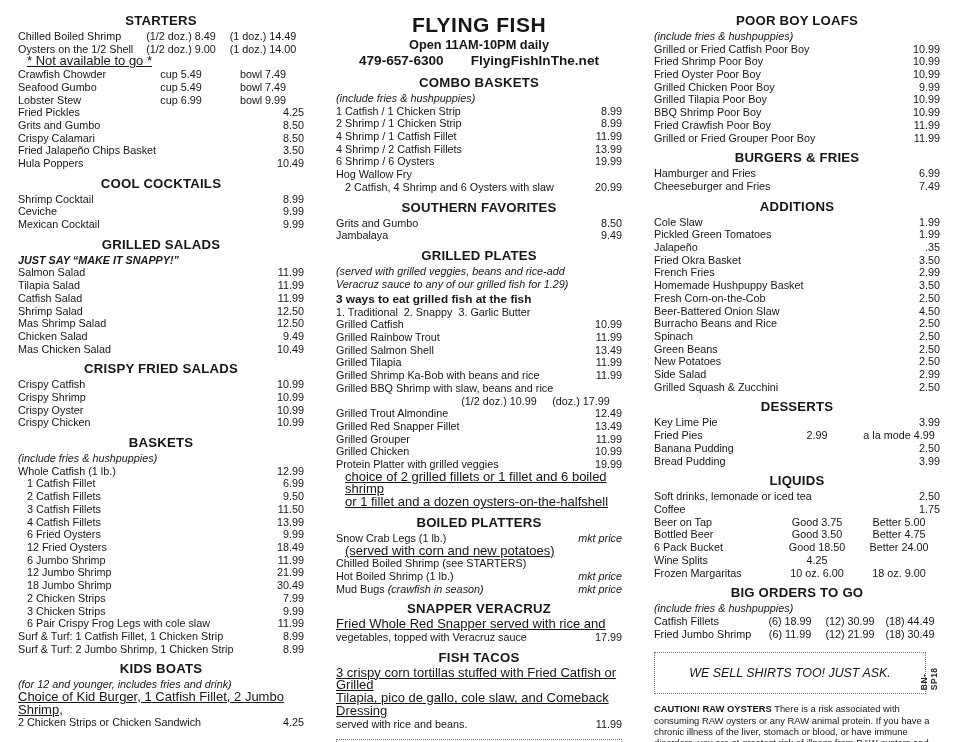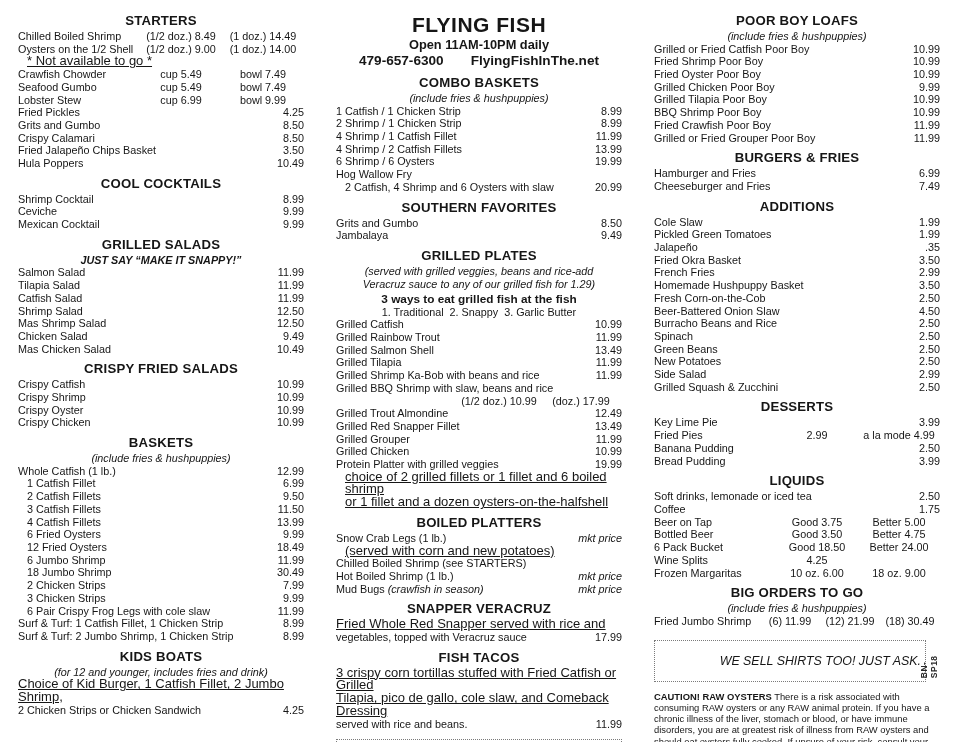--- a/index.html
+++ b/index.html
@@ -8,42 +8,42 @@
     background:#ffffff;color:#161616;
     font-family:"Liberation Sans", sans-serif;
     overflow:hidden;
   }
   .page{display:flex;padding:13px 20px 0 18px;gap:32px;box-sizing:border-box;}
   .col{flex:0 0 286px;width:286px;}
 
   .sec-title{font-weight:bold;font-size:13.2px;line-height:15px;text-align:center;margin:6px 0 2px;letter-spacing:.2px;}
   .col > .section:first-child .sec-title, .first .sec-title{margin-top:0;}
 
-  .sub{font-size:10.8px;text-align:center;line-height:12.6px;white-space:pre-wrap;}
+  .sub{font-size:10.8px;line-height:12.6px;white-space:pre-wrap;}
   .sub.italic{font-style:italic;}
   .sub.bolditalic{font-style:italic;font-weight:bold;}
   .sub.bold{font-weight:bold;font-size:11.8px;margin-top:3px;}
 
   .row{display:flex;align-items:baseline;font-size:10.8px;line-height:12.7px;}
   .nm{flex:1 1 auto;white-space:nowrap;min-width:0;}
   .nm .it{font-style:italic;}
   .pr{white-space:nowrap;padding-left:6px;text-align:right;}
   .pr.it{font-style:italic;}
   .cell{flex:0 0 82px;text-align:center;white-space:nowrap;}
   .row.r3 .cell{flex:0 0 60px;}
   .note{font-size:13px;line-height:12.7px;text-decoration:underline;}
   .ind1{padding-left:9px;}
 
   .brand{text-align:center;margin-bottom:5px;}
   .brand-title{font-size:21px;font-weight:bold;letter-spacing:.5px;line-height:24px;text-align:center;}
   .brand-hours{font-size:12.8px;font-weight:bold;line-height:15px;}
   .brand-contact{font-size:13.6px;font-weight:bold;display:flex;justify-content:center;gap:27px;line-height:17px;}
 
   .box-wrap{position:relative;margin-top:9px;}
-  .box{border:1.5px dotted #7a7a7a;text-align:right;font-style:italic;padding:6px 4px;font-size:11.6px;line-height:14.2px;}
+  .box{border:1.5px dotted #7a7a7a;text-align:center;font-style:italic;padding:6px 4px;font-size:11.6px;line-height:14.2px;}
   .box-wrap.shirts{margin-right:14px;margin-top:12px;}
   .box-wrap.shirts .box{padding:13px 4px;font-size:12.4px;}
   .side-code{position:absolute;right:-13px;bottom:4px;writing-mode:vertical-rl;transform:rotate(180deg);
              font-size:8.5px;font-weight:bold;letter-spacing:.5px;color:#2a2a2a;}
 
   .caution{font-size:9.4px;line-height:11.2px;margin-top:9px;}
   .caution .lead{font-weight:bold;}
 </style>
 </head>
 <body>
@@ -192,20 +192,24 @@
           <span class="nm">6 Fried Oysters</span>
           <span class="pr">9.99</span>
         </div>
         <div class="row ind1">
           <span class="nm">12 Fried Oysters</span>
           <span class="pr">18.49</span>
         </div>
         <div class="row ind1">
           <span class="nm">6 Jumbo Shrimp</span>
           <span class="pr">11.99</span>
+        </div>
+        <div class="row ind1">
+          <span class="nm">12 Jumbo Shrimp</span>
+          <span class="pr">21.99</span>
         </div>
         <div class="row ind1">
           <span class="nm">18 Jumbo Shrimp</span>
           <span class="pr">30.49</span>
         </div>
         <div class="row ind1">
           <span class="nm">2 Chicken Strips</span>
           <span class="pr">7.99</span>
         </div>
         <div class="row ind1">
@@ -550,20 +554,26 @@
         <div class="row">
           <span class="nm">Frozen Margaritas</span>
           <span class="cell">10 oz.  6.00</span>
           <span class="cell">18 oz.  9.00</span>
         </div>
       </div>
       <div class="section">
         <div class="sec-title">BIG ORDERS TO GO</div>
         <div class="sub italic">(include fries &amp; hushpuppies)</div>
         <div class="row r3">
+          <span class="nm">Catfish Fillets</span>
+          <span class="cell">(6) 18.99</span>
+          <span class="cell">(12) 30.99</span>
+          <span class="cell">(18) 44.49</span>
+        </div>
+        <div class="row r3">
           <span class="nm">Fried Jumbo Shrimp</span>
           <span class="cell">(6) 11.99</span>
           <span class="cell">(12) 21.99</span>
           <span class="cell">(18) 30.49</span>
         </div>
       </div>
       <div class="box-wrap shirts">
         <div class="box">
           <div class="box-line">WE SELL SHIRTS TOO! JUST ASK.</div>
         </div>

